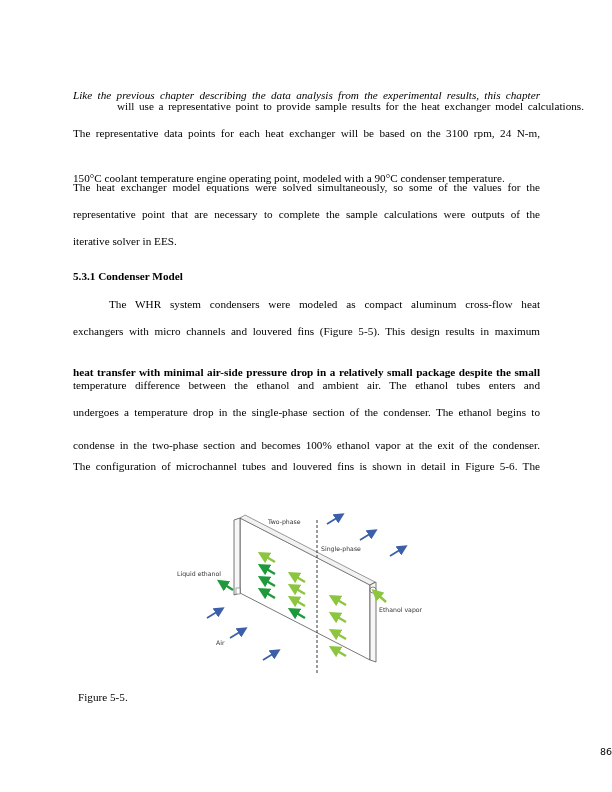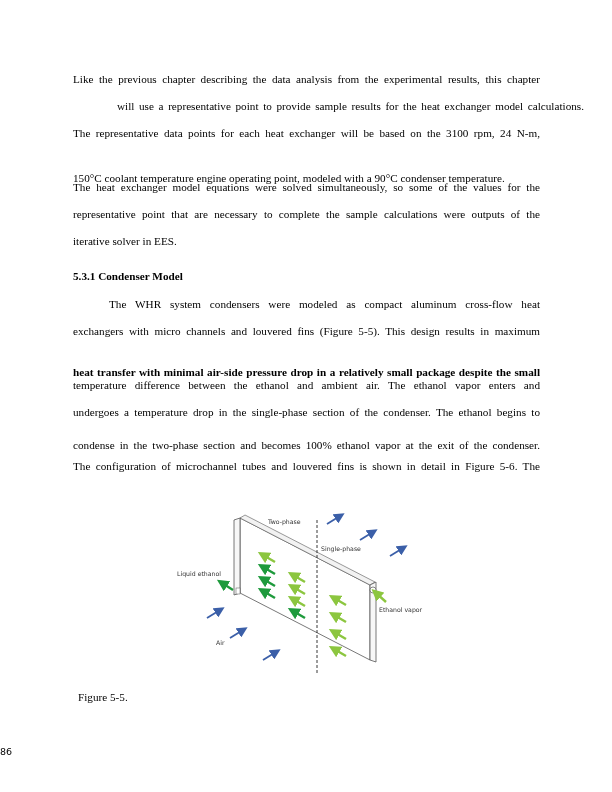--- a/index.html
+++ b/index.html
@@ -6,44 +6,44 @@
   body { width: 612px; height: 792px; position: relative; overflow: hidden;
          font-family: "Liberation Serif", "DejaVu Serif", serif; color: #000; }
   .para { position: absolute; left: 73px; width: 467px; font-size: 11.2px; }
   .line { position: absolute; left: 0; white-space: nowrap; height: 14px; line-height: 14px; }
   .just { text-align: justify; text-align-last: justify; width: 467px; }
   .heading { position: absolute; left: 73px; top: 269px; font-size: 11.2px; font-weight: bold; line-height: 14px; }
   .figure { position: absolute; left: 170px; top: 510px; width: 290px; height: 170px; }
   .caption { position: absolute; left: 78px; top: 691px; font-size: 11.2px; line-height: 13px; width: 470px; }
   .cap-label { position: absolute; left: 0; top: 0; }
   .cap-text { position: absolute; left: 62px; top: 0; width: 400px; }
-  .pagenum { position: absolute; left: 0; width: 612px; top: 746px; text-align: left;
+  .pagenum { position: absolute; left: 0; width: 612px; top: 746px; text-align: right;
              font-family: "DejaVu Sans", "Liberation Sans", sans-serif; font-size: 9.5px; }
   .figlabel { font-family: "DejaVu Sans", "Liberation Sans", sans-serif; font-size: 6.2px; fill: #333; }
 </style>
 </head>
 <body>
 
 <div class="para" style="top:72px;">
-  <div class="line just" style="top:0px;">Like the previous chapter describing the data analysis from the experimental results, this chapter</div>
+  <div class="line just" style="top:16px;font-style:italic;">Like the previous chapter describing the data analysis from the experimental results, this chapter</div>
   <div class="line just" style="top:27px;margin-left:44px;">will use a representative point to provide sample results for the heat exchanger model calculations.</div>
   <div class="line just" style="top:54px;">The representative data points for each heat exchanger will be based on the 3100 rpm, 24 N-m,</div>
   <div class="line" style="top:99px;">150°C coolant temperature engine operating point, modeled with a 90°C condenser temperature.</div>
   <div class="line just" style="top:108px;">The heat exchanger model equations were solved simultaneously, so some of the values for the</div>
   <div class="line just" style="top:135px;">representative point that are necessary to complete the sample calculations were outputs of the</div>
   <div class="line" style="top:162px;">iterative solver in EES.</div>
 </div>
 
 <div class="heading">5.3.1 Condenser Model</div>
 
 <div class="para" style="top:297px;">
   <div class="line just" style="top:0px; left:36px; width:431px;">The WHR system condensers were modeled as compact aluminum cross-flow heat</div>
   <div class="line just" style="top:27px;">exchangers with micro channels and louvered fins (Figure 5-5). This design results in maximum</div>
   <div class="line just" style="top:68px;font-weight:bold;">heat transfer with minimal air-side pressure drop in a relatively small package despite the small</div>
-  <div class="line just" style="top:81px;">temperature difference between the ethanol and ambient air. The ethanol vapor enters and</div>
+  <div class="line just" style="top:81px;">temperature difference between the ethanol and ambient air. The ethanol tubes enters and</div>
   <div class="line just" style="top:108px;">undergoes a temperature drop in the single-phase section of the condenser. The ethanol begins to</div>
   <div class="line just" style="top:141px;">condense in the two-phase section and becomes 100% ethanol vapor at the exit of the condenser.</div>
   <div class="line just" style="top:162px;">The configuration of microchannel tubes and louvered fins is shown in detail in Figure 5-6. The</div>
 </div>
 
 <div class="figure">
   <svg width="290" height="170" viewBox="0 0 290 170" xmlns="http://www.w3.org/2000/svg">
     <defs>
       <marker id="hb" markerWidth="6" markerHeight="6" refX="3" refY="3" orient="auto">
         <path d="M0,0 L6,3 L0,6 Z" fill="#3b5fa8"></path>

